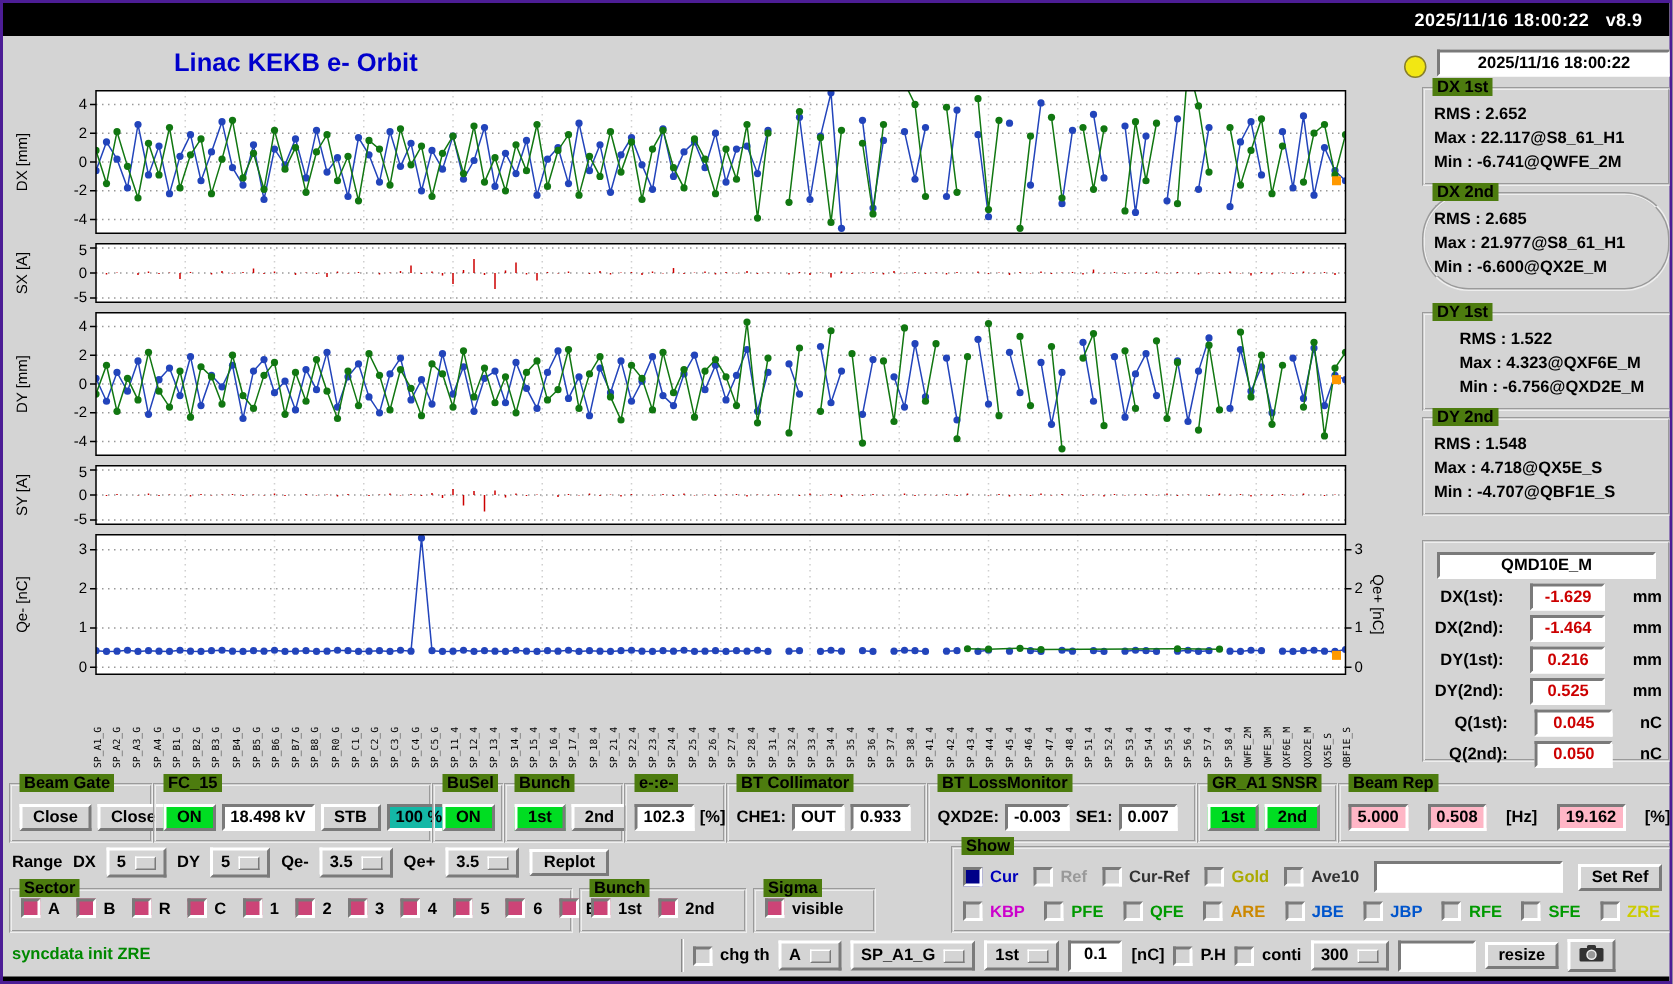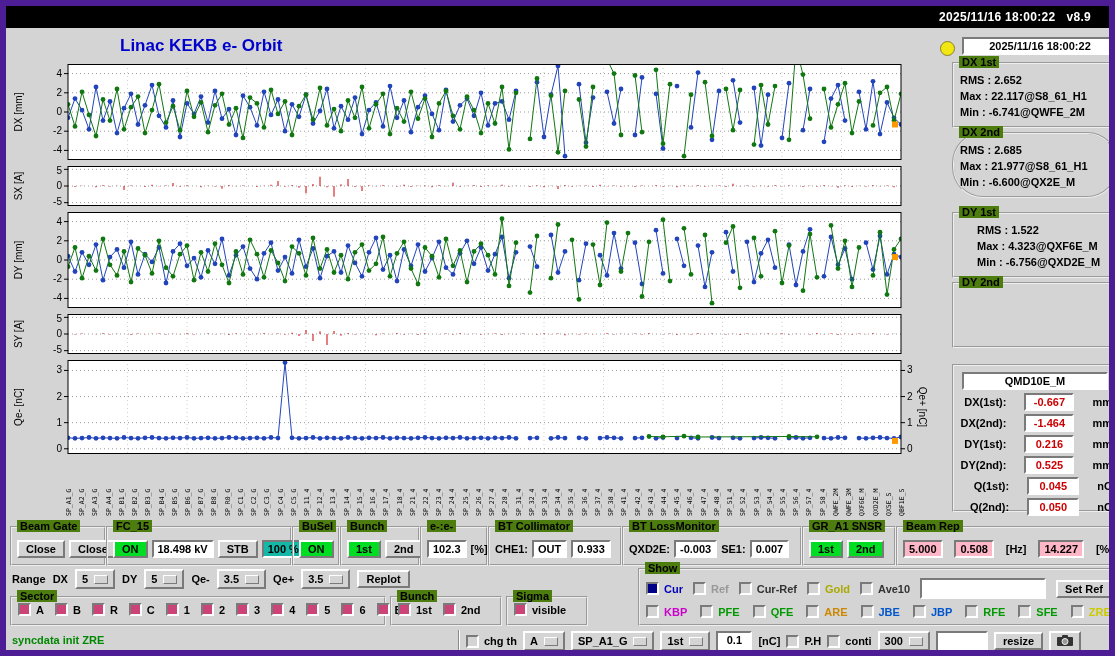--- a/index.html
+++ b/index.html
@@ -1,17 +1,17 @@
 <!DOCTYPE html>
 <html><head>
 <meta charset="utf-8">
 <style>
   html,body{margin:0;padding:0;background:#888;}
   #app{position:relative;width:1115px;height:656px;background:#d4d4d4;overflow:hidden;
-       font-family:"Liberation Sans",sans-serif;font-size:11px;color:#000;border:6px solid #4c1d95;box-sizing:border-box;}
+       font-family:"Liberation Sans",sans-serif;font-size:11px;color:#000;border:2px solid #4c1d95;box-sizing:border-box;}
   .abs{position:absolute;}
   .topbar{position:absolute;left:0;top:0;width:100%;height:22px;background:#000;color:#fff;}
   .topbar .tbtext{position:absolute;right:18px;top:4px;font-weight:bold;font-size:12px;letter-spacing:.3px;}
   .blackstrip{position:absolute;left:0;top:649px;width:100%;height:7px;background:#000;}
   .title{position:absolute;left:114px;top:30px;font-size:17px;font-weight:bold;}
   .indicator{position:absolute;left:934px;top:35px;width:13px;height:13px;border-radius:50%;border:1px solid #887f2a;}
   .disp{background:#fff;border:2px solid;border-color:#7a7a7a #ffffff #ffffff #7a7a7a;text-align:center;
         padding:1px 4px;font-weight:bold;white-space:nowrap;}
   .btn{background:#d4d4d4;border:2px solid;border-color:#ffffff #7a7a7a #7a7a7a #ffffff;
        padding:1px 7px;font-weight:bold;font-size:11px;white-space:nowrap;cursor:default;
@@ -73,27 +73,32 @@
   <div class="group statgroup" style="left:946px;top:206px;width:162px;height:62px;padding-left:17px;">
     <span class="gtitle">DY 1st</span>
     <div class="lines">
       <div>RMS : 1.522</div>
       <div>Max : 4.323@QXF6E_M</div>
       <div>Min : -6.756@QXD2E_M</div>
     </div>
   </div>
   <div class="group statgroup" style="left:946px;top:276px;width:162px;height:62px;">
     <span class="gtitle">DY 2nd</span>
+    <div class="lines">
+      <div>RMS : 1.548</div>
+      <div>Max : 4.718@QX5E_S</div>
+      <div>Min : -4.707@QBF1E_S</div>
+    </div>
   </div>
 
   <div class="group" style="left:946px;top:358px;width:162px;height:144px;">
     <div class="disp" style="margin:6px 8px 2px 8px;">QMD10E_M</div>
     <div class="qmdrow">
       <span class="ql">DX(1st):</span>
-      <span class="disp qv" style="color: rgb(204, 0, 0);">-0.667</span>
+      <span class="disp qv" style="color: rgb(204, 0, 0);">-1.629</span>
       <span class="qu">mm</span>
     </div>
     <div class="qmdrow">
       <span class="ql">DX(2nd):</span>
       <span class="disp qv" style="color: rgb(204, 0, 0);">-1.464</span>
       <span class="qu">mm</span>
     </div>
     <div class="qmdrow">
       <span class="ql">DY(1st):</span>
       <span class="disp qv" style="color: rgb(204, 0, 0);">0.216</span>
@@ -1187,25 +1192,25 @@
   </div>
   <div class="group" style="left:796px;top:520px;width:90px;height:36px;">
     <span class="gtitle">GR_A1 SNSR</span>
     <div class="grow">
       <button class="btn" style="background: rgb(0, 221, 34);">1st</button>
       <button class="btn" style="background: rgb(0, 221, 34);">2nd</button>
     </div>
   </div>
   <div class="group" style="left:890px;top:520px;width:220px;height:36px;">
     <span class="gtitle">Beam Rep</span>
-    <div class="grow" style="gap:0;justify-content:space-between;">
+    <div class="grow" style="gap:13px;">
       <span class="disp" style="background: rgb(255, 182, 198);">5.000</span>
       <span class="disp" style="background: rgb(255, 182, 198);">0.508</span>
       <span style="font-weight:bold;">[Hz]</span>
-      <span class="disp" style="background: rgb(255, 182, 198);">14.227</span>
+      <span class="disp" style="background: rgb(255, 182, 198);">19.162</span>
       <span style="font-weight:bold;">[%]</span>
     </div>
   </div>
 
   <div class="flexrow abs" style="left:6px;top:562px;height:22px;gap:7px;">
     <span style="font-weight:bold;">Range</span>
     <span style="font-weight:bold;">DX</span>
     <div class="opt">
       <span>5</span>
       <span class="opt-ind"></span>

